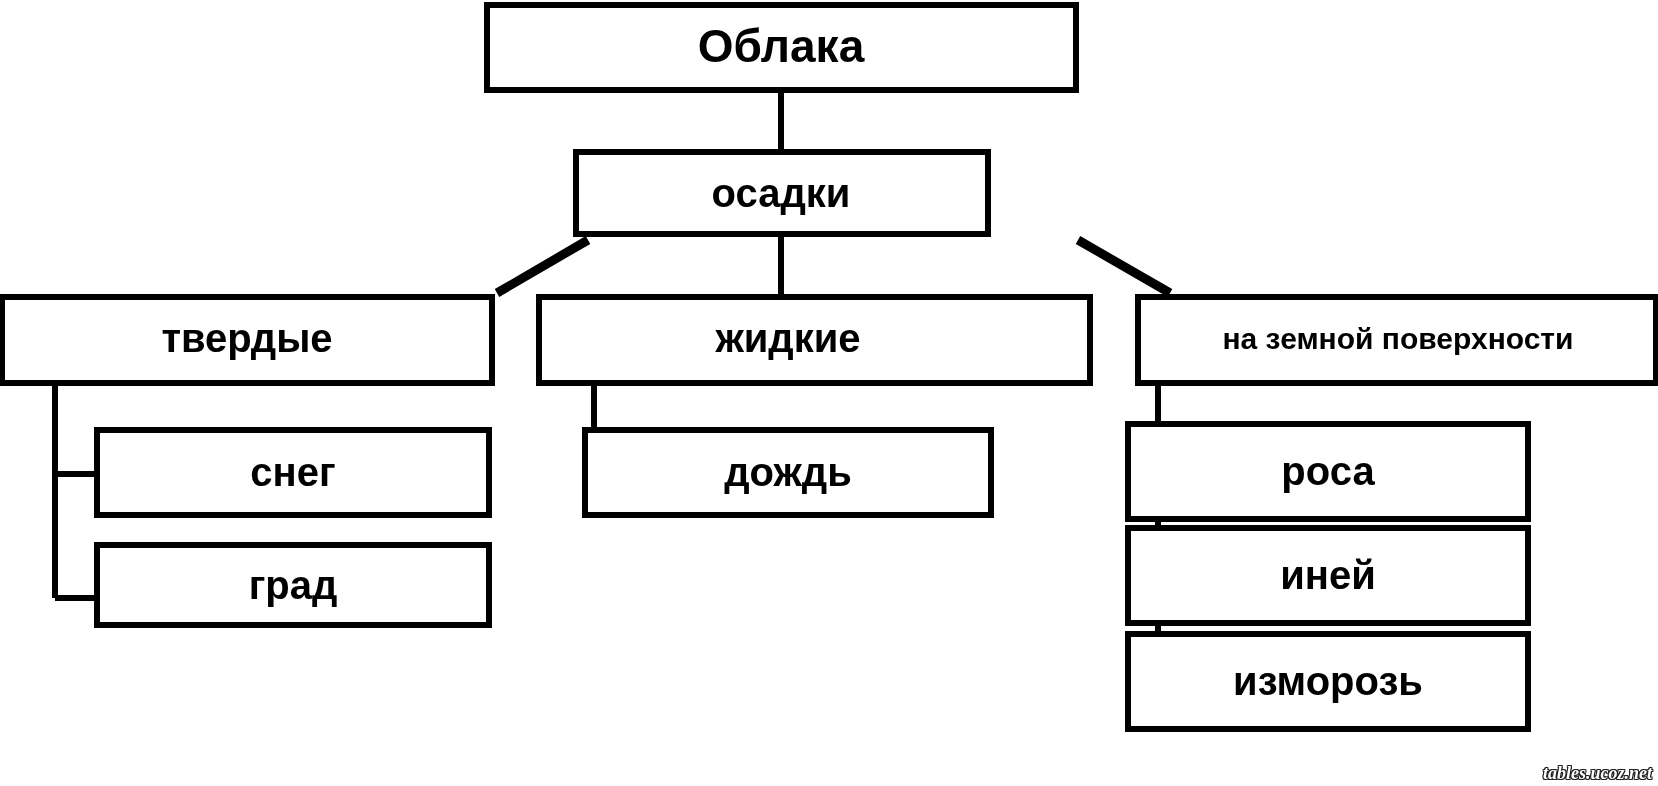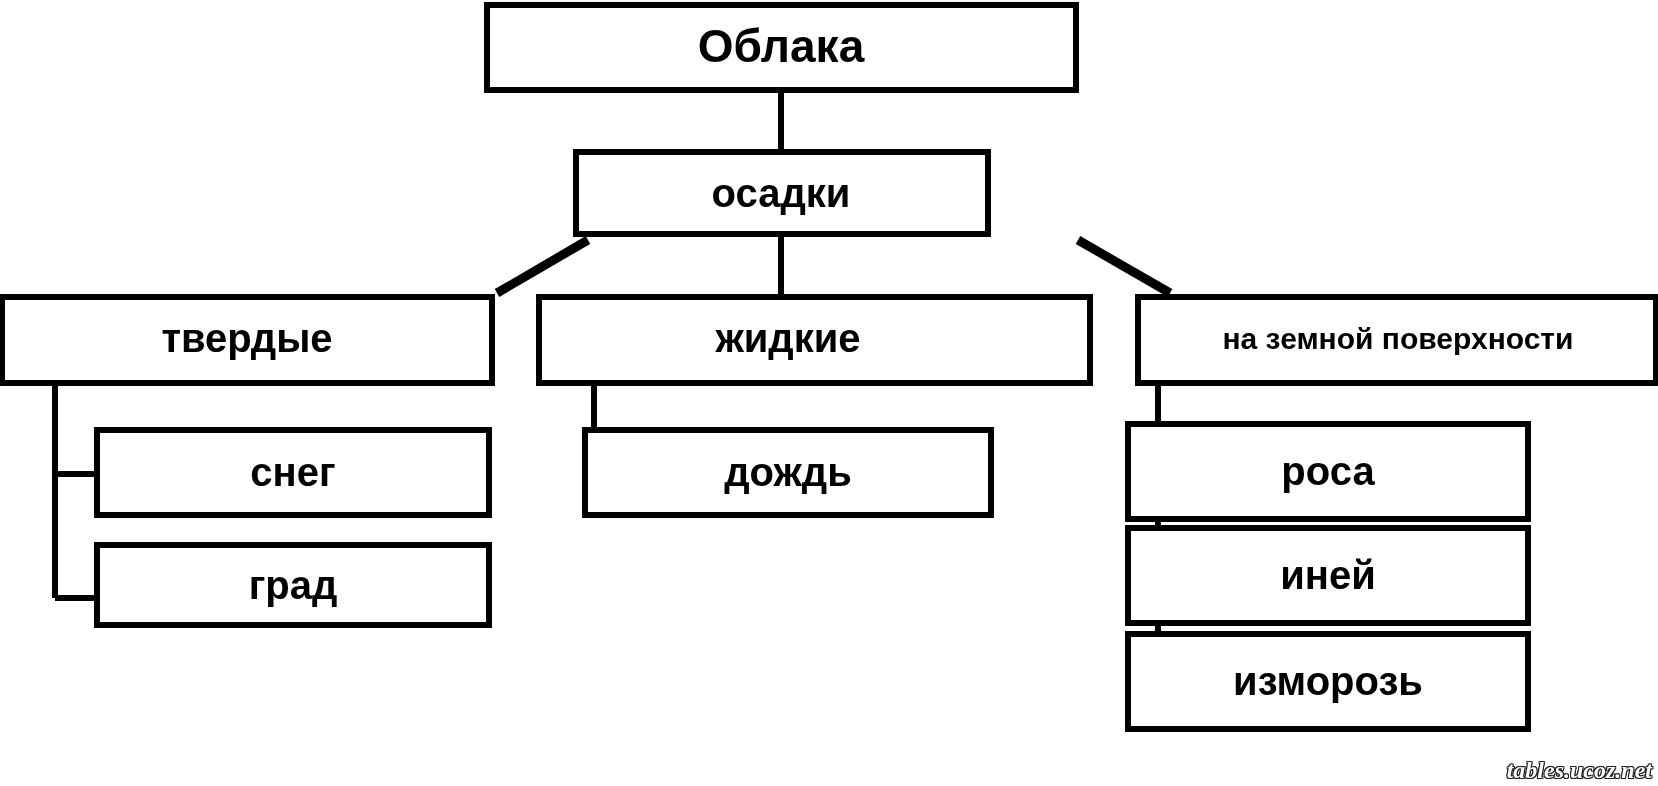--- a/index.html
+++ b/index.html
@@ -54,21 +54,21 @@
   .label-xl { font-size: 46px; }
   .label-lg { font-size: 40px; }
   .label-sm { font-size: 30px; }
   .watermark-text {
     position: absolute;
     right: 6px;
     bottom: 2px;
     font-family: "Liberation Serif", serif;
     font-style: italic;
     font-weight: bold;
-    font-size: 24px;
+    font-size: 18px;
     color: #ffffff;
     letter-spacing: 0px;
     text-shadow:
       -1px -1px 0 #222, 1px -1px 0 #222,
       -1px  1px 0 #222, 1px  1px 0 #222,
        0px -1px 0 #222, 0px 1px 0 #222,
       -1px  0px 0 #222, 1px 0px 0 #222;
     white-space: nowrap;
     user-select: none;
   }

